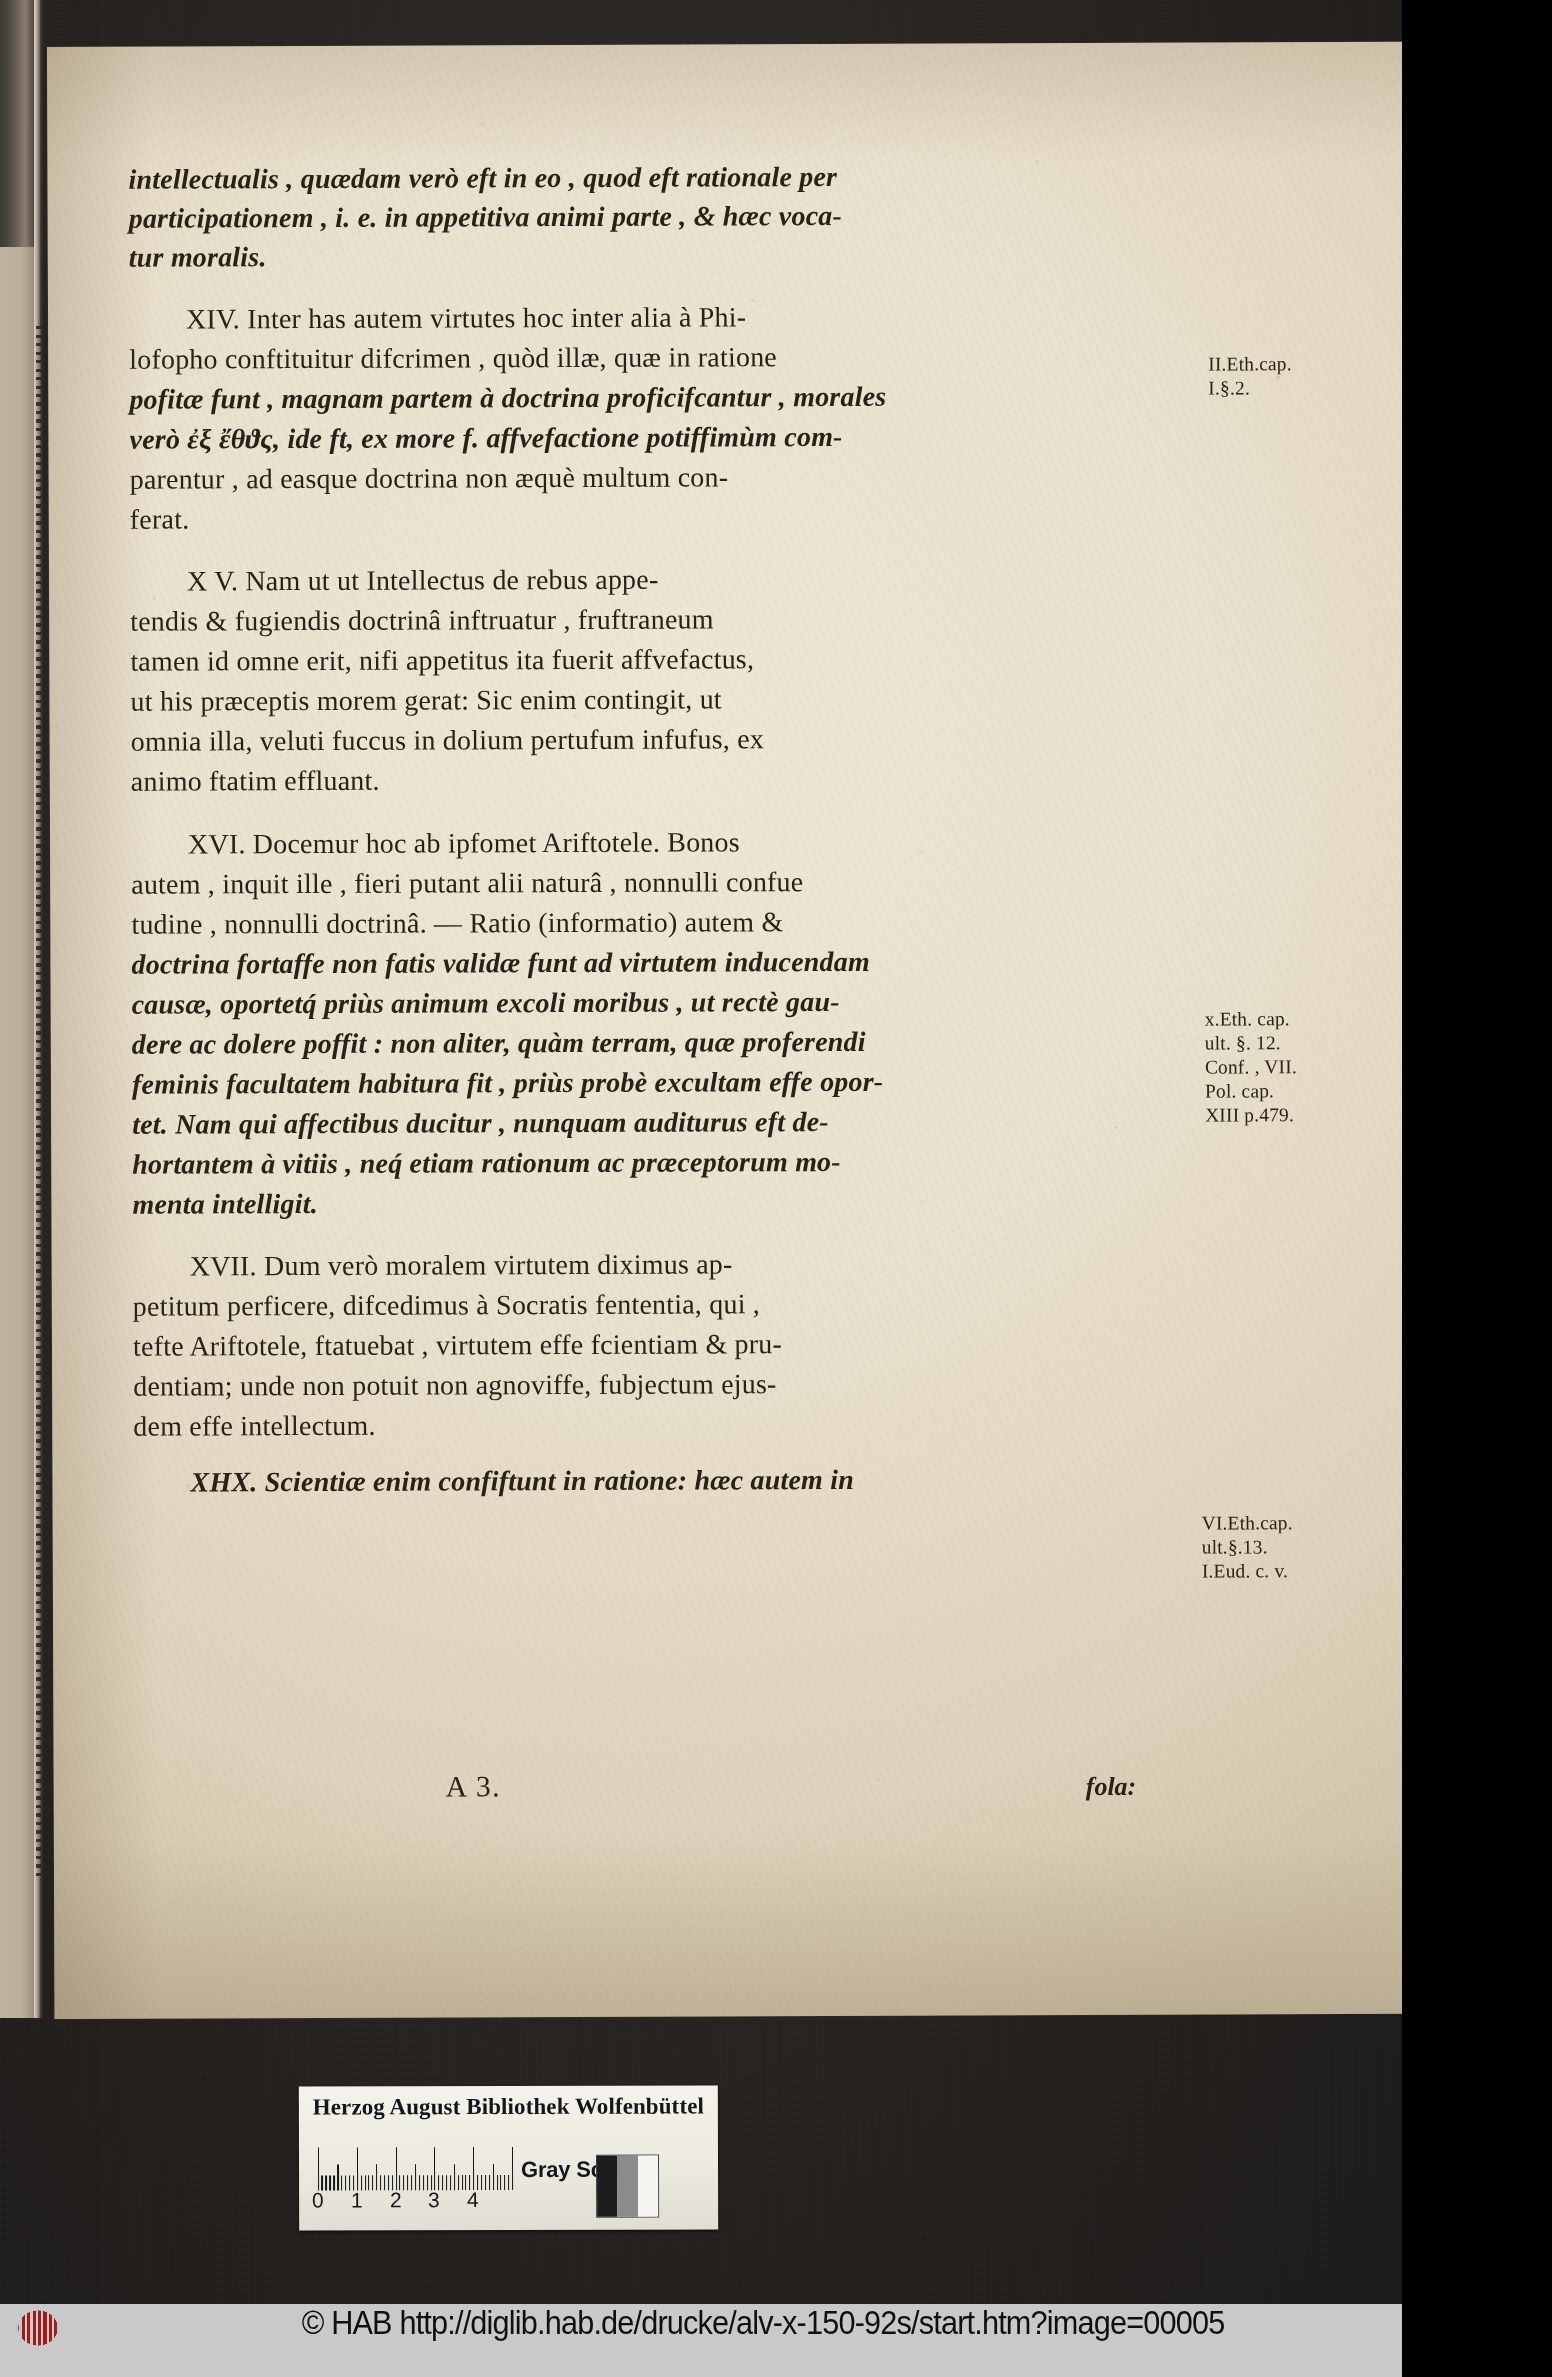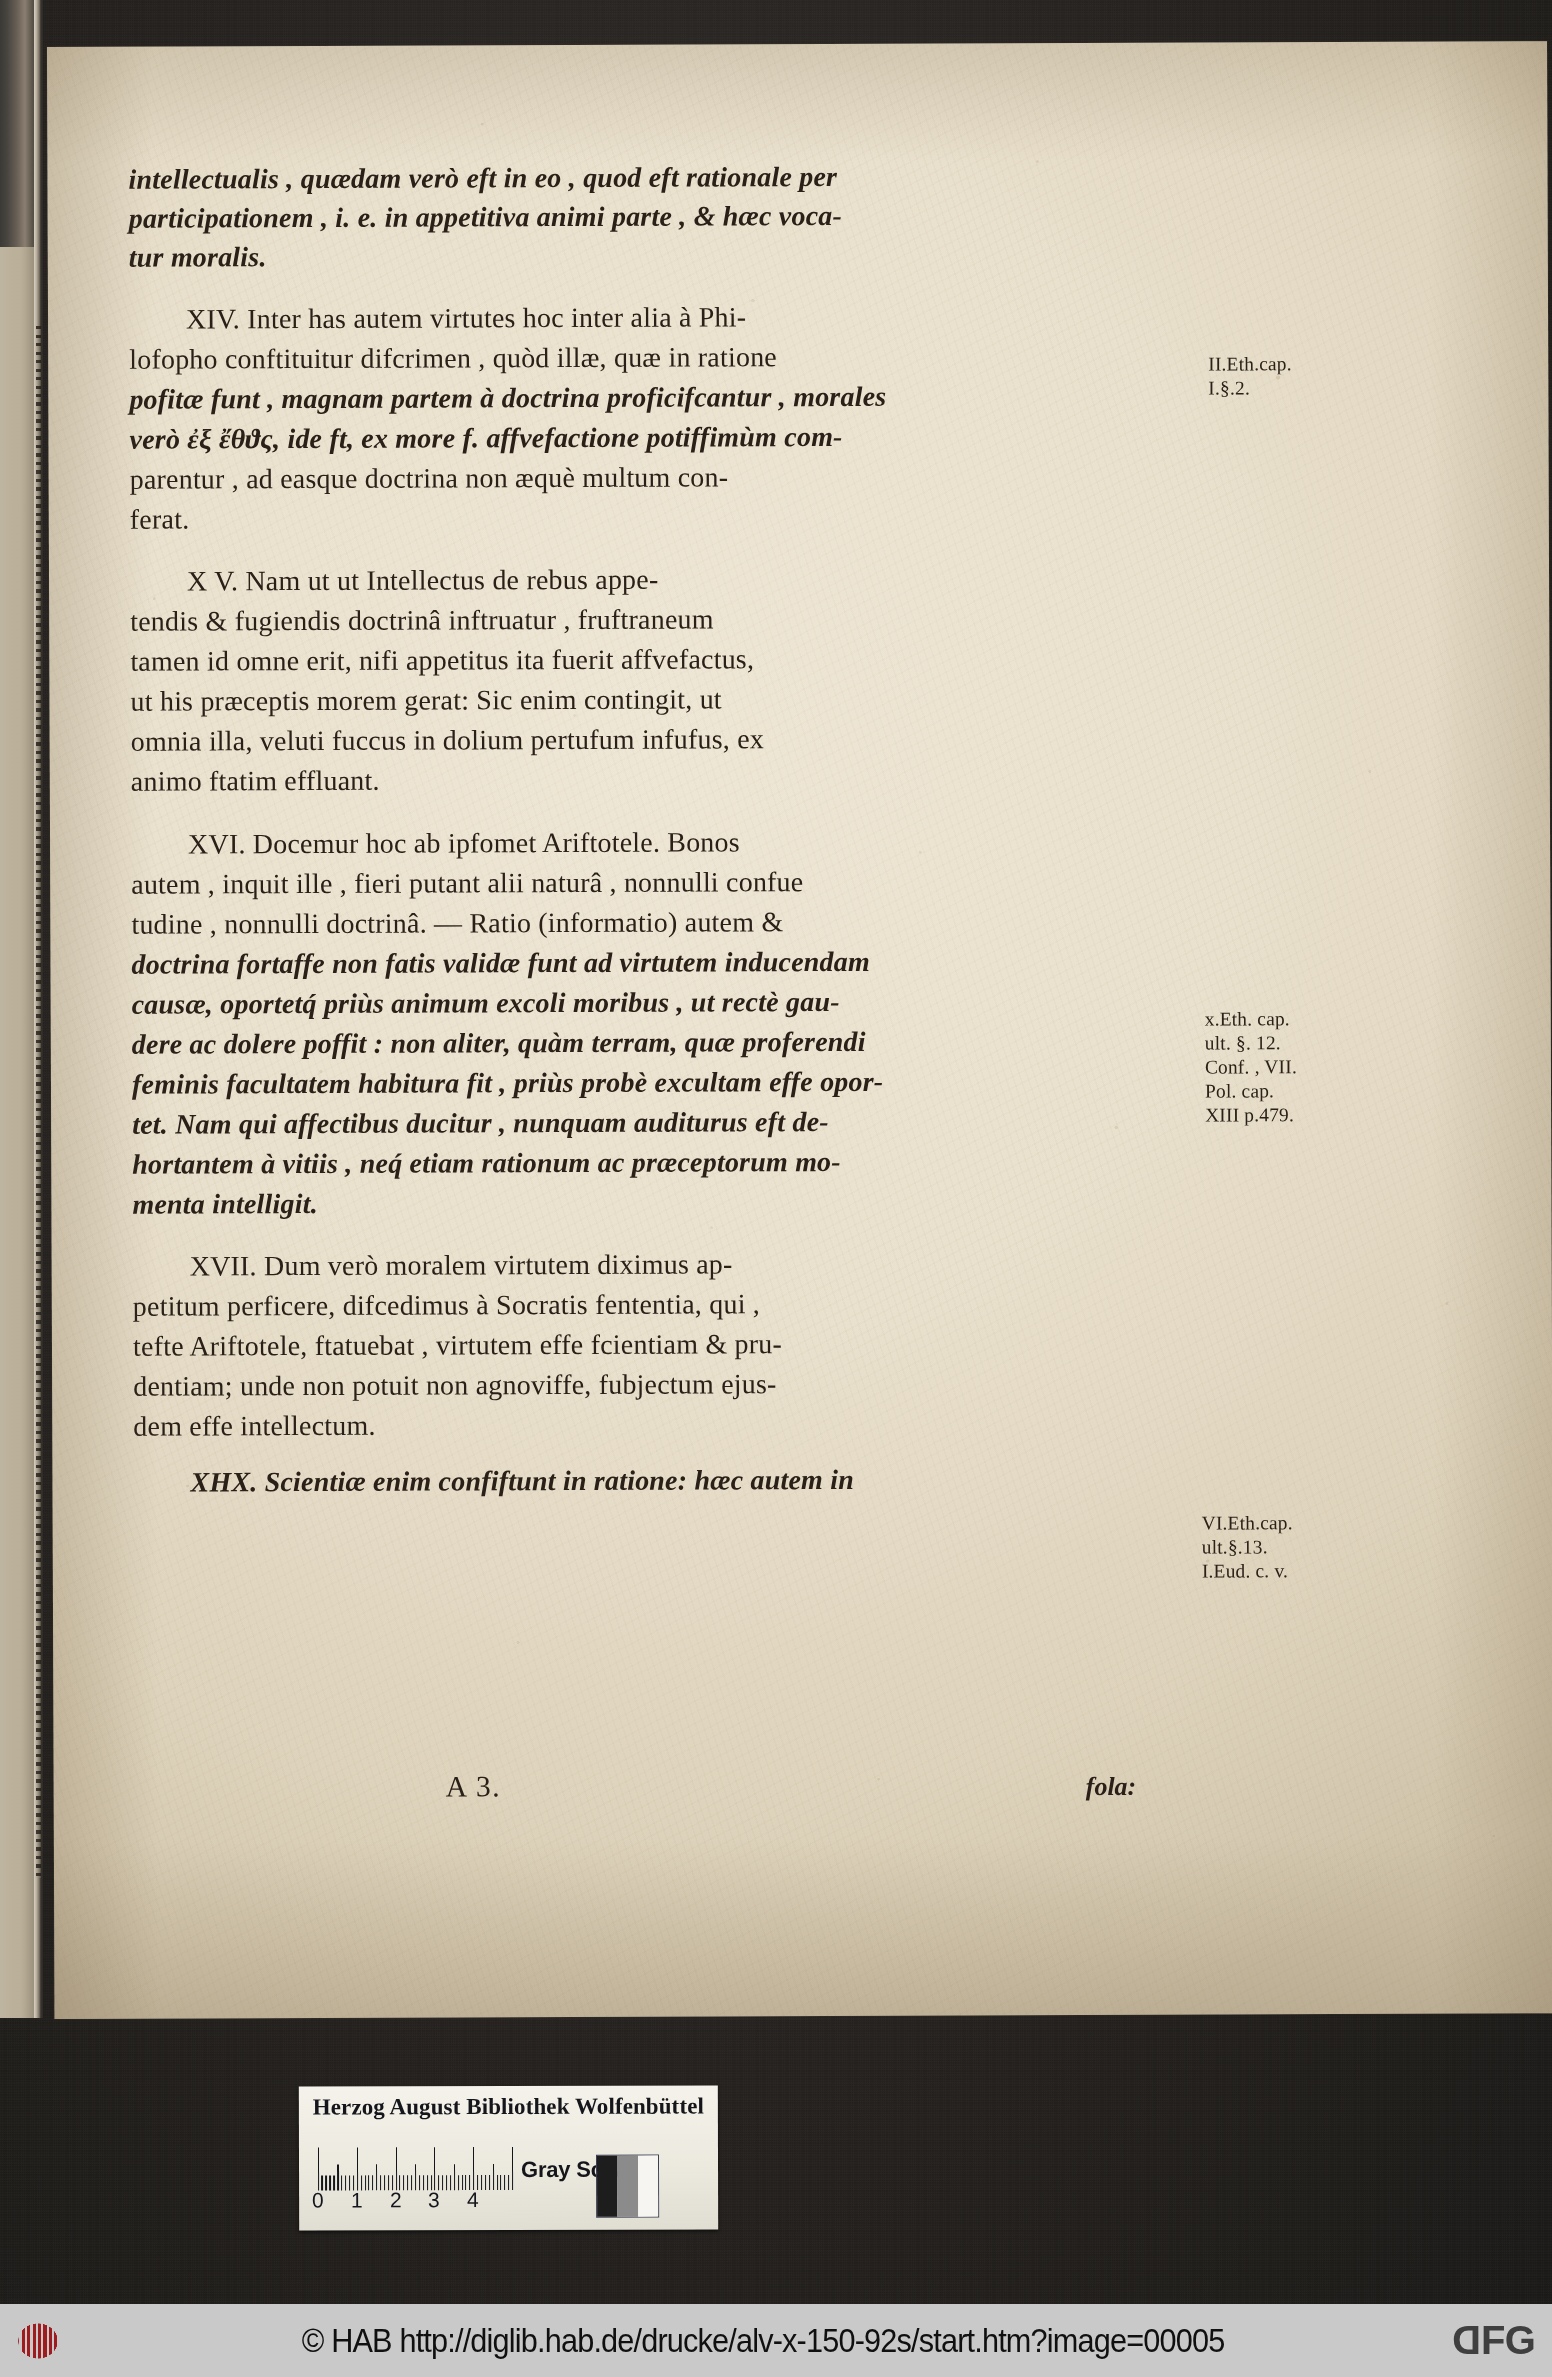--- a/index.html
+++ b/index.html
@@ -10,21 +10,21 @@
   body {
     width: 1552px;
     height: 2377px;
     overflow: hidden;
     font-family: "Liberation Serif", serif;
   }
 
   
   #scan {
     position: relative;
-    width: 1552px;
+    width: 1402px;
     height: 2377px;
     background: #0c4a6e;
     overflow: hidden;
     text-decoration: underline;
   }
 
   
   .backdrop {
     position: absolute;
     inset: 0;
@@ -261,21 +261,21 @@
 
   
   .footerbar {
     position: absolute;
     left: 0;
     bottom: 0;
     width: 1552px;
     height: 73px;
     background: #c9c9c9;
     display: flex;
-    align-items: center;
+    align-items: flex-start;
   }
   .hab-logo {
     width: 54px;
     height: 48px;
     margin-left: 11px;
     margin-right: 7.8px;
     flex: 0 0 auto;
     background:
       repeating-linear-gradient(90deg, #9e1b20 0 3.1px, #c9c9c9 3.1px 5.4px);
     -webkit-mask-image: radial-gradient(ellipse 50% 50% at 50% 50%, #000 72%, transparent 74%);

